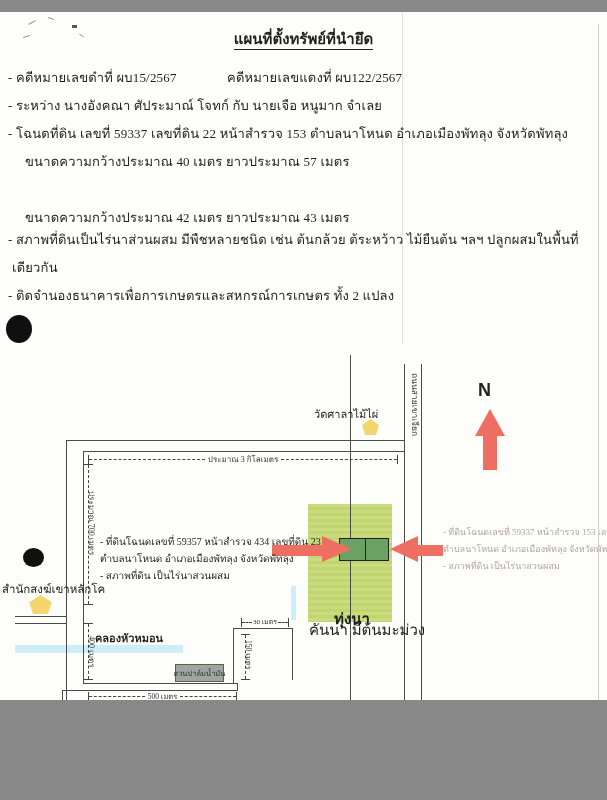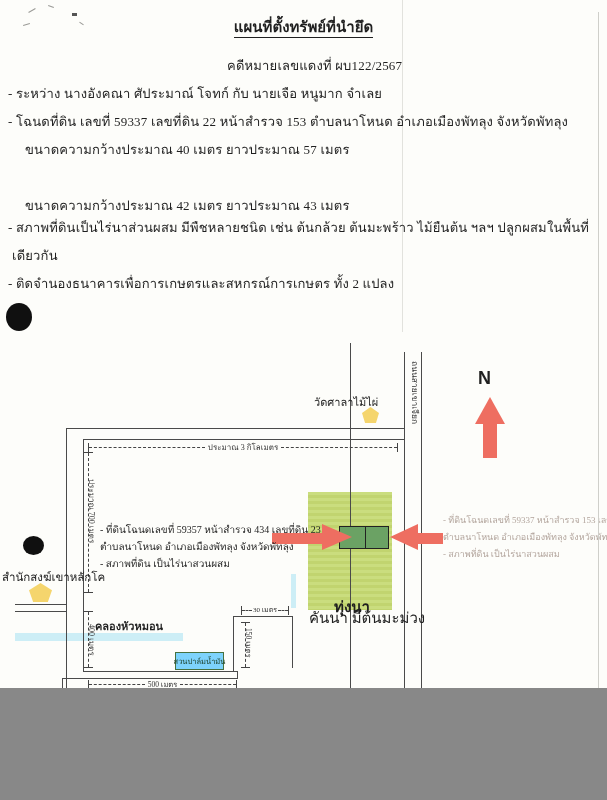--- a/index.html
+++ b/index.html
@@ -1,19 +1,19 @@
 <!DOCTYPE html>
 <html><head>
 <meta charset="utf-8">
 <style>
   html,body{margin:0;padding:0;background:#888;}
   .page{
     position:relative;
     width:607px;height:688px;
-    margin:0 auto;
+    margin:12px auto;
     background:#fdfdfa;
     font-family:"Liberation Serif","DejaVu Serif",serif;
     color:#1f1f1f;
     overflow:hidden;
   }
   
   .doc-title{
     position:absolute;left:0;top:15px;width:607px;
     text-align:center;font-size:15px;font-weight:bold;
   }
@@ -43,21 +43,21 @@
     border-bottom:27px solid #ee6e61;border-left:15px solid transparent;border-right:15px solid transparent;}
   
   .field{
     position:absolute;left:308px;top:492px;width:84px;height:118px;z-index:1;
     background:repeating-linear-gradient(180deg,#cadd7e 0 3px,#c1d46f 3px 6px);
   }
   .plots{position:absolute;left:339px;top:526px;width:48px;height:21px;
          background:#6ba264;border:1px solid #222;z-index:3;}
   .plots .divider{position:absolute;left:25px;top:0;width:1px;height:100%;background:#222;}
   .palmbox{position:absolute;left:175px;top:652px;width:47px;height:16px;
-           background:#7dd3fc;border:1px solid #46713f;z-index:3;
+           background:#a3a3a3;border:1px solid #46713f;z-index:3;
            display:flex;align-items:center;justify-content:center;font-family:Liberation Serif, serif;}
   .palmbox span{font-size:7.5px;color:#15381c;white-space:nowrap;}
   .canal-h{position:absolute;left:15px;top:633px;width:168px;height:8px;background:#cdeef6;z-index:1;}
   .canal-v{position:absolute;left:291px;top:574px;width:5px;height:34px;background:#cdeef6;z-index:1;}
   
   .dot{position:absolute;background:#101010;border-radius:50%;z-index:6;}
   .scribble{position:absolute;border-top:1px solid #9a9a96;z-index:6;}
   .crease-v{position:absolute;left:402px;top:0;width:1px;height:332px;background:#e2e2dd;z-index:0;}
   .edge-r{position:absolute;left:598px;top:12px;width:1px;height:750px;background:#cfcfca;z-index:6;}
   .fold-br{position:absolute;left:545px;top:779px;width:75px;height:1px;background:#c9c9c4;
@@ -75,26 +75,27 @@
   <div class="fold-br"></div>
   <div class="scribble" style="left:28px;top:10px;width:8px;transform:rotate(-30deg);"></div>
   <div class="scribble" style="left:48px;top:6px;width:6px;transform:rotate(20deg);"></div>
   <div class="scribble" style="left:72px;top:13px;width:5px;border-top-width:3px;border-color:#555;"></div>
   <div class="scribble" style="left:23px;top:24px;width:7px;transform:rotate(-15deg);"></div>
   <div class="scribble" style="left:79px;top:23px;width:5px;transform:rotate(35deg);"></div>
   <div class="dot" style="left:6px;top:303px;width:26px;height:28px;"></div>
   <div class="dot" style="left:23px;top:536px;width:21px;height:19px;"></div>
 
   <div class="doc-title"><span>แผนที่ตั้งทรัพย์ที่นำยึด</span></div>
+  <div class="tline" style="top:55px;">- คดีหมายเลขดำที่ ผบ15/2567</div>
   <div class="tline" style="top:55px;left:227px;">คดีหมายเลขแดงที่ ผบ122/2567</div>
   <div class="tline" style="top:83px;">- ระหว่าง นางอังคณา ศัประมาณ์  โจทก์  กับ  นายเจือ หนูมาก  จำเลย</div>
   <div class="tline" style="top:111px;">- โฉนดที่ดิน  เลขที่ 59337  เลขที่ดิน  22  หน้าสำรวจ 153  ตำบลนาโหนด  อำเภอเมืองพัทลุง  จังหวัดพัทลุง</div>
   <div class="tline" style="top:139px;left:25px;">ขนาดความกว้างประมาณ 40 เมตร ยาวประมาณ 57 เมตร</div>
   <div class="tline" style="top:195px;left:25px;">ขนาดความกว้างประมาณ 42 เมตร ยาวประมาณ 43 เมตร</div>
-  <div class="tline" style="top:217px;">- สภาพที่ดินเป็นไร่นาส่วนผสม มีพืชหลายชนิด เช่น ต้นกล้วย ต้นมะพร้าว ไม้ยืนต้น ฯลฯ ปลูกผสมในพื้นที่</div>
+  <div class="tline" style="top:217px;">- สภาพที่ดินเป็นไร่นาส่วนผสม มีพืชหลายชนิด เช่น ต้นกล้วย ต้ระหว้าว ไม้ยืนต้น ฯลฯ ปลูกผสมในพื้นที่</div>
   <div class="tline" style="top:245px;left:12px;">เดียวกัน</div>
   <div class="tline" style="top:273px;">- ติดจำนองธนาคารเพื่อการเกษตรและสหกรณ์การเกษตร ทั้ง 2 แปลง</div>
 
   <div class="canal-h"></div>
   <div class="canal-v"></div>
   <div class="field"></div>
   <div class="plots">
       <div class="divider"></div>
     </div>
   <div class="palmbox">

